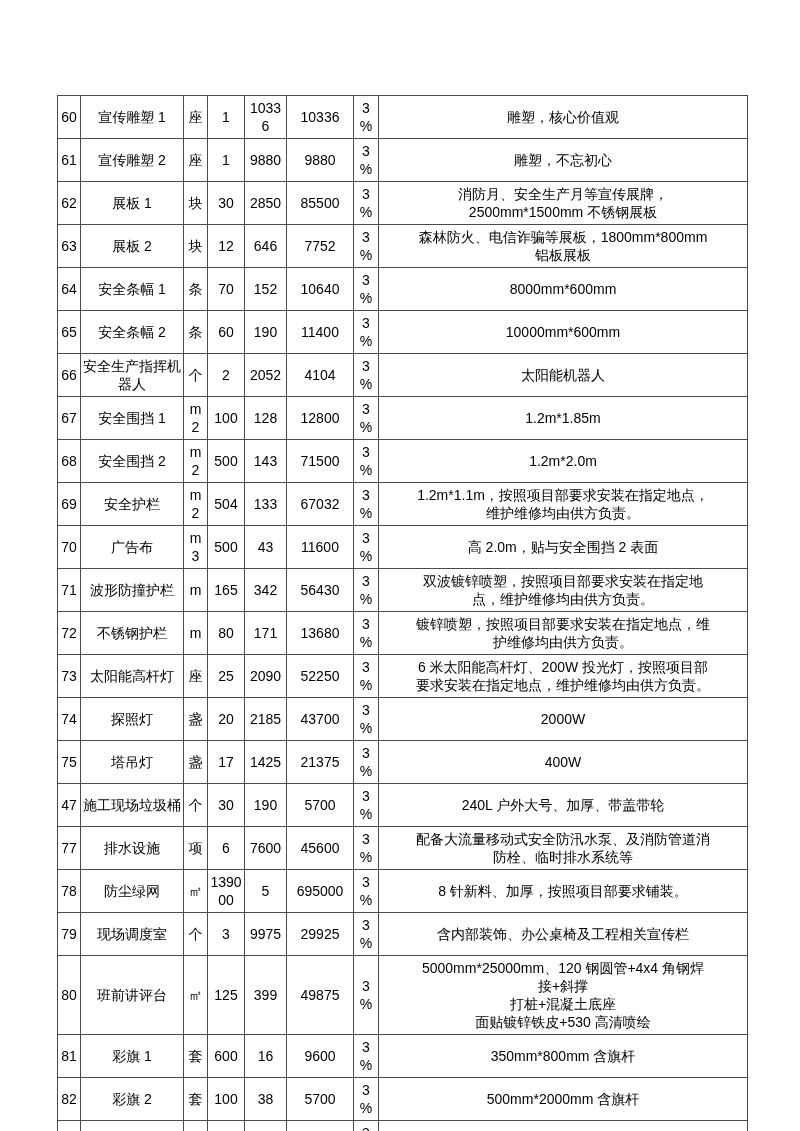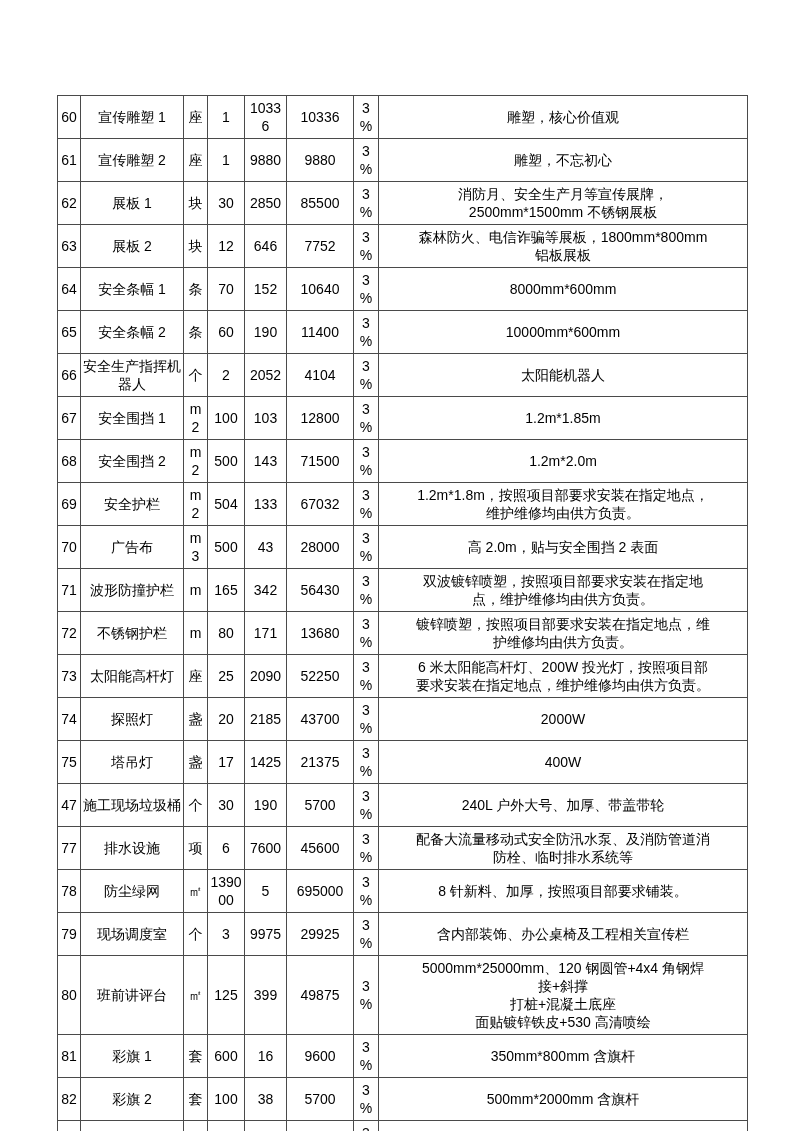--- a/index.html
+++ b/index.html
@@ -132,21 +132,21 @@
     <td class="c-total">4104</td>
     <td class="c-rate">3%</td>
     <td class="c-desc">太阳能机器人</td>
   </tr>
         <tr>
     <td class="c-no">67</td>
     <td class="c-name">安全围挡 1</td>
     <td class="c-unit">m
 2</td>
     <td class="c-qty">100</td>
-    <td class="c-price">103</td>
+    <td class="c-price">128</td>
     <td class="c-total">12800</td>
     <td class="c-rate">3%</td>
     <td class="c-desc">1.2m*1.85m</td>
   </tr>
         <tr>
     <td class="c-no">68</td>
     <td class="c-name">安全围挡 2</td>
     <td class="c-unit">m
 2</td>
     <td class="c-qty">500</td>
@@ -157,31 +157,31 @@
   </tr>
         <tr>
     <td class="c-no">69</td>
     <td class="c-name">安全护栏</td>
     <td class="c-unit">m
 2</td>
     <td class="c-qty">504</td>
     <td class="c-price">133</td>
     <td class="c-total">67032</td>
     <td class="c-rate">3%</td>
-    <td class="c-desc">1.2m*1.8m，按照项目部要求安装在指定地点，
+    <td class="c-desc">1.2m*1.1m，按照项目部要求安装在指定地点，
 维护维修均由供方负责。</td>
   </tr>
         <tr>
     <td class="c-no">70</td>
     <td class="c-name">广告布</td>
     <td class="c-unit">m
 3</td>
     <td class="c-qty">500</td>
     <td class="c-price">43</td>
-    <td class="c-total">28000</td>
+    <td class="c-total">11600</td>
     <td class="c-rate">3%</td>
     <td class="c-desc">高 2.0m，贴与安全围挡 2 表面</td>
   </tr>
         <tr>
     <td class="c-no">71</td>
     <td class="c-name">波形防撞护栏</td>
     <td class="c-unit">m</td>
     <td class="c-qty">165</td>
     <td class="c-price">342</td>
     <td class="c-total">56430</td>

